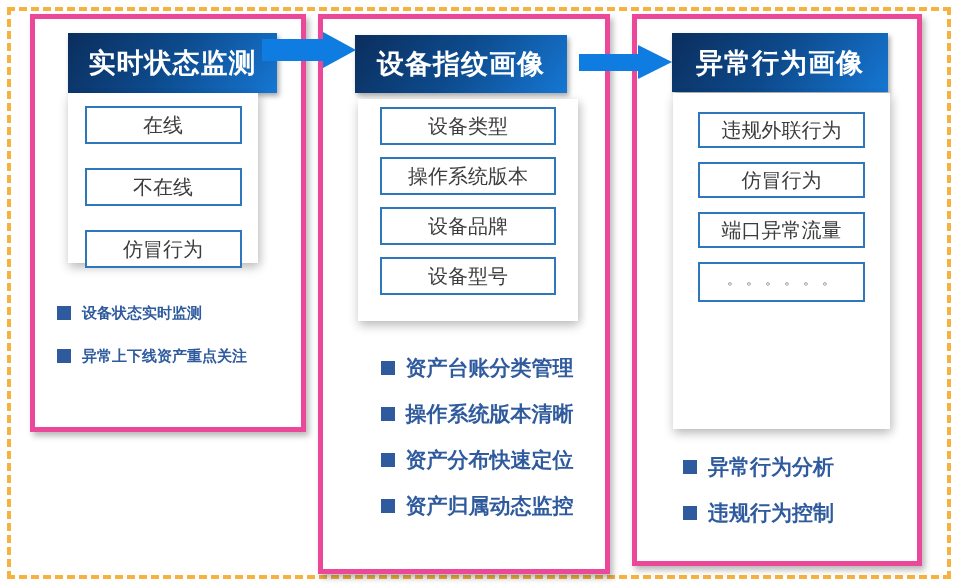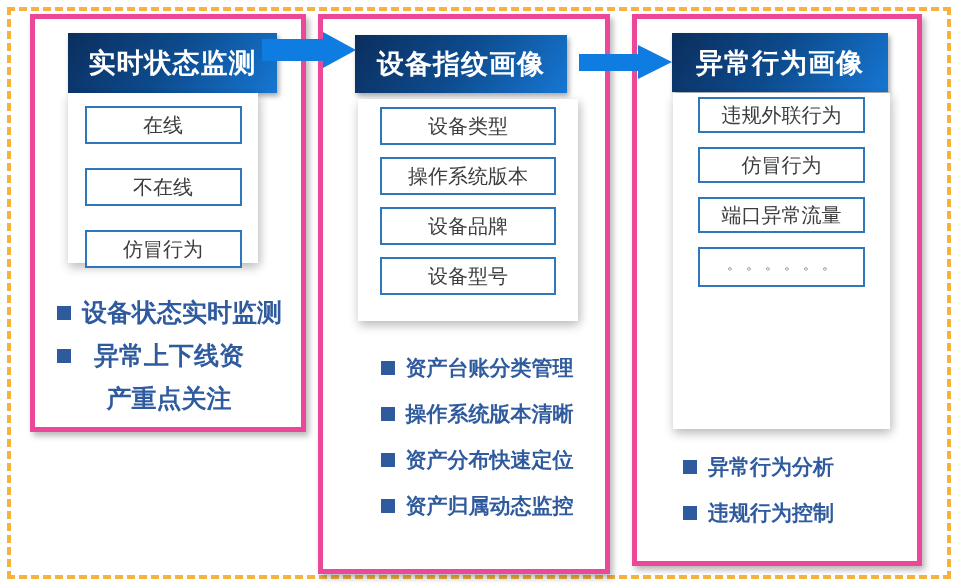--- a/index.html
+++ b/index.html
@@ -55,21 +55,21 @@
     position: absolute;
     background: #ffffff;
     box-shadow: 0 5px 10px rgba(0,0,0,0.20), 4px 2px 8px rgba(0,0,0,0.10);
     display: flex;
     flex-direction: column;
     align-items: center;
     box-sizing: border-box;
   }
   .panel-1 .card { left: 33px; top: 74px; width: 190px; height: 170px; padding-top: 13px; gap: 24px; }
   .panel-2 .card { left: 35px; top: 80px; width: 220px; height: 222px; padding-top: 8px;  gap: 12px; }
-  .panel-3 .card { left: 36px; top: 74px; width: 217px; height: 336px; padding-top: 4px; gap: 14px; }
+  .panel-3 .card { left: 36px; top: 74px; width: 217px; height: 336px; padding-top: 19px; gap: 14px; }
 
   .item-box {
     border: 2px solid #2E77BC;
     background: #ffffff;
     display: flex;
     align-items: center;
     justify-content: center;
     font-size: 20px;
     color: #3D3D3D;
     box-sizing: border-box;
@@ -97,21 +97,21 @@
   .panel-1 .bullet-list { left: 22px; top: 272px; width: 236px; }
   .panel-2 .bullet-list { left: 30px; top: 326px; width: 248px; align-items: center; }
   .panel-3 .bullet-list { left: 46px; top: 425px; width: 225px; }
 
   .bullet-item {
     display: flex;
     align-items: flex-start;
     font-weight: bold;
     color: #2F5B9E;
   }
-  .panel-1 .bullet-item { font-size: 25px; line-height: 43px; text-align: center; }
+  .panel-1 .bullet-item { font-size: 15px; line-height: 43px; }
   .panel-2 .bullet-item { font-size: 21px; line-height: 46px; }
   .panel-3 .bullet-item { font-size: 21px; line-height: 46px; }
 
   .bullet-square {
     width: 14px;
     height: 14px;
     background: #2F5B9E;
     flex-shrink: 0;
     margin-right: 11px;
   }

